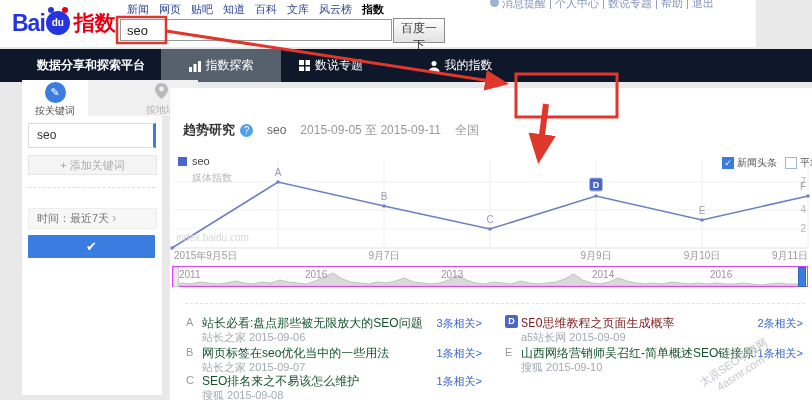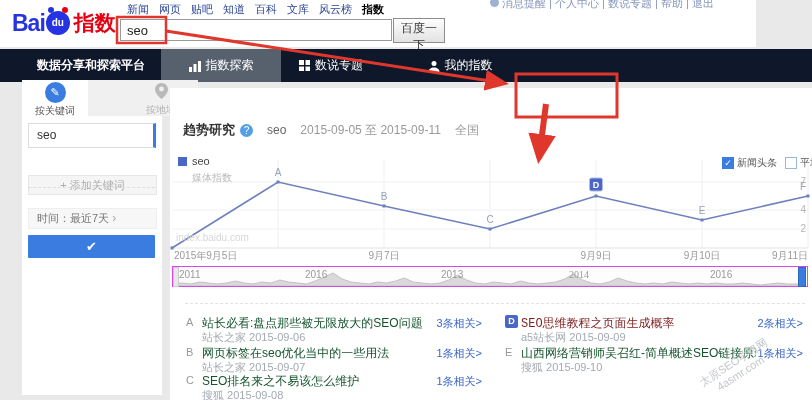--- a/index.html
+++ b/index.html
@@ -37,21 +37,21 @@
   .side-tab{position:absolute;top:0;height:36px;text-align:center;cursor:pointer;}
   .side-tab .circ{width:21px;height:21px;border-radius:50%;margin:2px auto 1px;color:#fff;font-size:11px;line-height:21px;text-align:center;}
   .st-kw{left:0;width:66px;background:#fff;}
   .st-kw .circ{background:#3a7ce0;}
   .st-kw .lbl{font-size:10px;color:#555;}
   .st-rg{left:66px;width:74px;background:#f0f0f0;padding-left:36px;}
   .st-rg .lbl{font-size:10px;color:#b3b3b3;}
   .kw-box{position:absolute;left:6px;top:43px;width:116px;height:23px;border:1px solid #ddd;border-right:3px solid #3a7ce0;
           font-size:12px;color:#333;line-height:23px;padding-left:8px;background:#fff;}
   .add-kw{position:absolute;left:6px;top:75px;width:127px;height:18px;background:#f5f5f5;border:1px solid #e6e6e6;
-          color:#aaa;font-size:11px;text-align:center;line-height:18px;cursor:pointer;margin-top:20px;}
+          color:#aaa;font-size:11px;text-align:center;line-height:18px;cursor:pointer;}
   .side-dash{position:absolute;left:6px;top:107px;width:127px;border-top:1px dashed #ddd;}
   .time-box{position:absolute;left:6px;top:128px;width:119px;height:19px;background:#f7f7f7;border:1px solid #eee;
             font-size:11px;color:#777;line-height:19px;padding-left:8px;cursor:pointer;}
   .time-box .caret{color:#aaa;margin-left:3px;font-size:12px;}
   .go-btn{position:absolute;left:6px;top:155px;width:127px;height:23px;background:#3a7ce0;color:#fff;
           font-size:13px;text-align:center;line-height:23px;cursor:pointer;border-radius:1px;}
   
   .main{position:absolute;left:170px;top:88px;width:642px;height:312px;background:#fff;}
   .mtabs{position:absolute;left:0;top:0;width:642px;height:24px;border-bottom:1px solid #e8e8e8;}
   .mtab{position:absolute;top:0;height:24px;line-height:24px;text-align:center;font-size:12px;color:#8b8b8b;cursor:pointer;}
@@ -68,21 +68,21 @@
   .legend{position:absolute;left:178px;top:155px;display:flex;align-items:center;font-size:11px;color:#444;}
   .legend .sq{width:9px;height:9px;background:#4a67c8;margin-right:5px;}
   .ylab{position:absolute;left:192px;top:171px;font-size:10px;color:#bbb;}
   .cbrow{position:absolute;left:722px;top:156px;display:flex;gap:8px;font-size:10px;color:#555;white-space:nowrap;}
   .cb{display:flex;align-items:center;gap:3px;cursor:pointer;}
   .cb .box{width:10px;height:10px;border:1px solid #9bb8d8;background:#fff;font-size:9px;line-height:10px;text-align:center;color:#fff;}
   .cb .box.checked{background:#3a7ce0;border-color:#3a7ce0;}
   
   .timeline{position:absolute;left:172px;top:266px;width:634px;height:19px;border:1px solid #d946ef;background:#fdfdfd;}
   .timeline .yr{position:absolute;top:2px;font-size:10px;color:#999;}
-  .yr0{left:6px;} .yr1{left:132px;} .yr2{left:268px;} .yr3{left:396px;font-family:Liberation Serif, serif;} .yr4{left:537px;}
+  .yr0{left:6px;} .yr1{left:132px;} .yr2{left:268px;} .yr3{left:419px;} .yr4{left:537px;}
   .tl-handle-r{position:absolute;right:1px;top:0;width:6px;height:18px;background:#3a7ce0;border:1px solid #2b66c0;cursor:ew-resize;}
   .tl-handle-l{position:absolute;left:0;top:0;width:4px;height:18px;background:#e8e8e8;border:1px solid #ccc;cursor:ew-resize;}
   #spark-svg{position:absolute;left:0;bottom:0;}
   
   .newsdiv{position:absolute;left:185px;top:303px;width:620px;border-top:1px dashed #e2e2e2;}
   .news-item{position:absolute;font-size:12px;white-space:nowrap;}
   .news-item .ltr{position:absolute;left:0;top:1px;font-size:11px;color:#999;}
   .news-item .ltr.badge{width:13px;height:13px;background:#4a67c8;color:#fff;border-radius:2px;font-size:9px;
                         font-weight:bold;text-align:center;line-height:13px;top:0;}
   .news-item .ttl{position:absolute;left:16px;top:0;color:#14532d;max-width:235px;overflow:hidden;cursor:pointer;}

